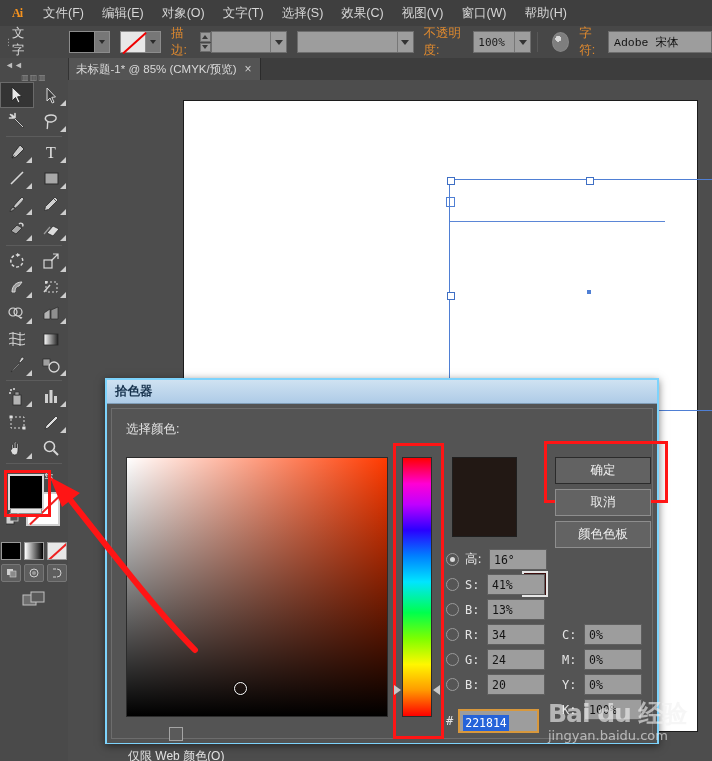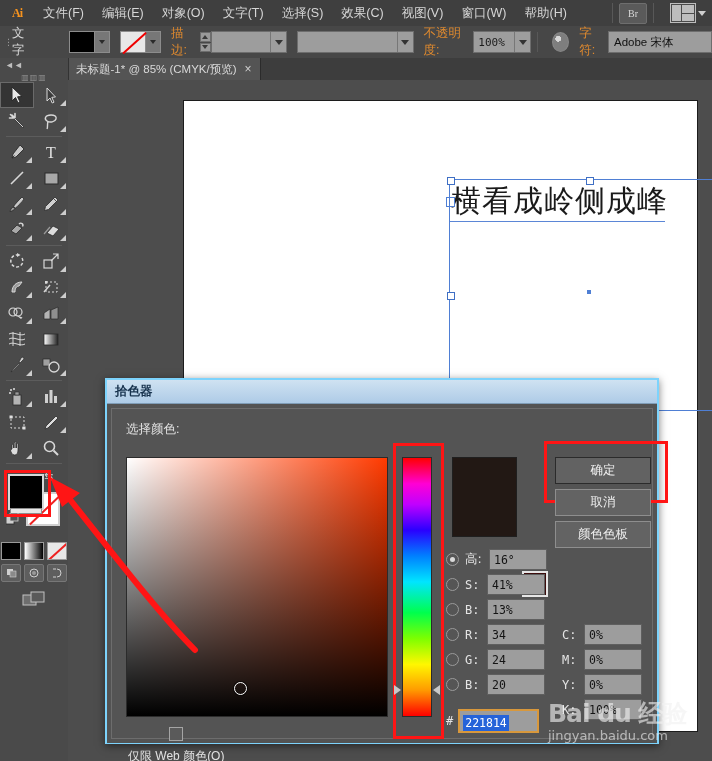--- a/index.html
+++ b/index.html
@@ -51,21 +51,21 @@
   .combo{height:20px;background:#9d9d9d;border:1px solid #6d6d6d;display:flex;align-items:center;
     color:#1a1a1a;font-size:11px;padding-left:4px;font-family:"DejaVu Sans Mono",monospace;}
   .combo .arrow{margin-left:auto;width:15px;height:100%;background:#9d9d9d;border-left:1px solid #777;
     display:flex;align-items:center;justify-content:center;}
   .combo .arrow:after{content:"";width:0;height:0;border-left:4px solid transparent;
     border-right:4px solid transparent;border-top:5px solid #333;}
   .globe{width:18px;height:18px;border-radius:50%;background:
     radial-gradient(circle at 35% 32%, #d9d9d9 0 18%, #7e7e7e 19% 100%);
     border:1px solid #888;margin:0 8px;}
   .font-box{height:20px;min-width:92px;background:#9d9d9d;border:1px solid #6d6d6d;color:#111;
-    font-size:11.5px;display:flex;align-items:center;padding:0 5px;font-family:Liberation Sans, sans-serif;}
+    font-size:11.5px;display:flex;align-items:center;padding:0 5px;font-family:Liberation Mono, monospace;}
 
   
   .tabbar{position:absolute;left:68px;top:58px;width:644px;height:22px;background:#3d3d3d;
     border-bottom:1px solid #2b2b2b;display:flex;align-items:flex-end;}
   .doc-tab{height:22px;background:#545454;border-right:1px solid #2b2b2b;display:flex;align-items:center;
     padding:0 8px;color:#d9d9d9;font-size:11.5px;gap:8px;}
   .tab-x{color:#cfcfcf;font-size:12px;}
 
   
   .toolbar{position:absolute;left:0;top:58px;width:68px;height:703px;background:#4a4a4a;
@@ -179,33 +179,20 @@
     <div class="ai-logo">Ai</div>
     <div class="menu-item">文件(F)</div>
     <div class="menu-item">编辑(E)</div>
     <div class="menu-item">对象(O)</div>
     <div class="menu-item">文字(T)</div>
     <div class="menu-item">选择(S)</div>
     <div class="menu-item">效果(C)</div>
     <div class="menu-item">视图(V)</div>
     <div class="menu-item">窗口(W)</div>
     <div class="menu-item">帮助(H)</div>
-    <div class="menubar-right">
-      <div class="mb-sep"></div>
-      <div class="br-btn">Br</div>
-      <div class="mb-sep"></div>
-      <div class="layout-btn">
-        <div class="layout-ico">
-            <i></i>
-            <i></i>
-            <i></i>
-          </div>
-        <div class="caret"></div>
-      </div>
-    </div>
   </div>
 
   <div class="ctrlbar">
     <div class="cb-grip">⋮⋮</div>
     <div class="cb-label">文字</div>
 
     <div style="display:flex;align-items:center;margin-left:36px;">
       <div class="sw-box sw-black"></div>
       <div class="mini-drop"></div>
     </div>
@@ -504,21 +491,20 @@
         <svg width="24" height="18" viewBox="0 0 24 18">
             <rect x="1" y="5" width="13" height="10" fill="#6e6e6e" stroke="#c2c2c2" stroke-width="1"></rect>
             <rect x="9" y="2" width="13" height="10" fill="#5a5a5a" stroke="#c2c2c2" stroke-width="1"></rect>
           </svg>
       </div>
     </div>
   </div>
 
   <div class="canvas">
     <div class="artboard">
-      <div class="txt-obj">横看成岭侧成峰</div>
       <div class="baseline"></div>
       <div class="caret-mark"></div>
       <div class="selbox">
         <div class="handle" style="left:-3px;top:-3px;"></div>
         <div class="handle" style="left:136px;top:-3px;"></div>
 
         <div class="handle" style="left:-3px;top:112px;"></div>
 
         <div class="handle" style="left:-3px;bottom:-3px;"></div>
         <div class="handle" style="left:136px;bottom:-3px;"></div>

